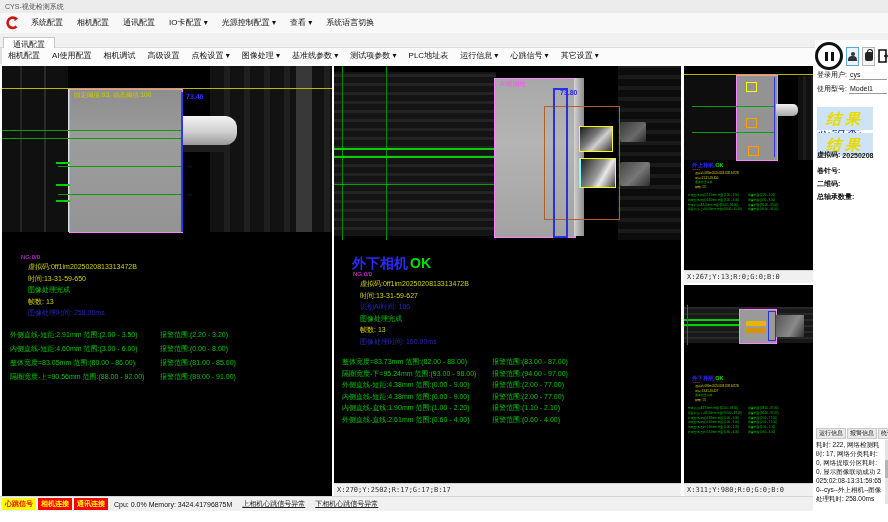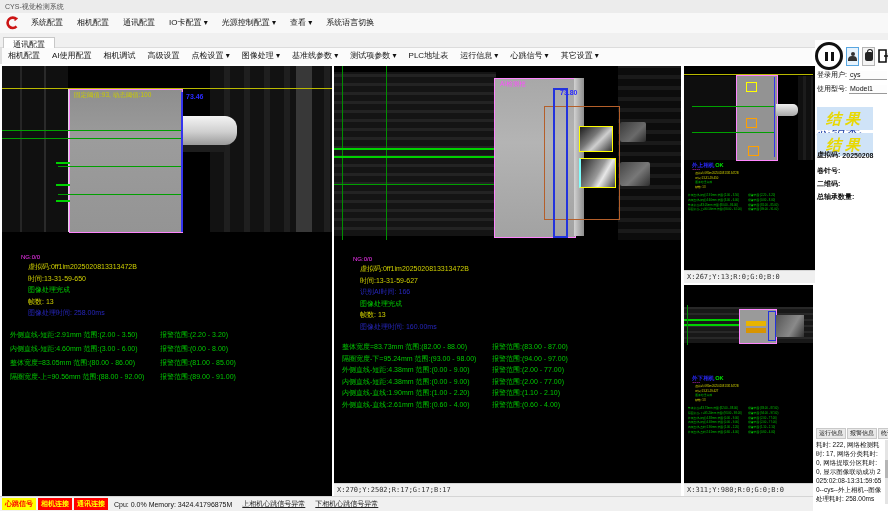--- a/index.html
+++ b/index.html
@@ -13,21 +13,21 @@
   .menu-item{font-size:8px;color:#111;padding:0 7px;line-height:20px;cursor:default;white-space:nowrap;}
   .tabrow{position:absolute;left:0;top:33px;width:888px;height:15px;background:#f0f0f0;border-bottom:1px solid #dcdcdc;box-sizing:border-box;}
   .tab{display:inline-block;margin-left:3px;margin-top:1px;padding:0 9px;font-size:8px;line-height:13px;background:#ffffff;border:1px solid #c8c8c8;border-bottom:none;color:#111;}
   .toolbar{position:absolute;left:0;top:48px;width:812px;height:16px;background:#fbfbfb;display:flex;align-items:center;border-left:2px solid #e0e0e0;box-sizing:border-box;}
   .tool-item{font-size:8px;color:#111;padding:0 6px;line-height:16px;white-space:nowrap;cursor:default;}
 
   
   .cam-view{position:absolute;background:#000;overflow:hidden;}
   #cam-left{left:2px;top:66px;width:330px;height:430px;}
   #cam-right{left:334px;top:66px;width:347px;height:430px;}
-  #thumb-top{left:684px;top:66px;width:129px;height:217px;padding-left:24px;}
+  #thumb-top{left:684px;top:66px;width:129px;height:217px;}
   #thumb-bottom{left:684px;top:285px;width:129px;height:211px;}
   .coord-bar{position:absolute;left:0;right:0;bottom:0;height:13px;background:#f0f0f0;color:#333;font-size:7px;font-family:"DejaVu Sans Mono","Liberation Mono",monospace;line-height:13px;padding-left:3px;border-top:1px solid #d5d5d5;box-sizing:border-box;}
 
   .scene{position:absolute;left:0;top:0;right:0;}
   .scene div,.scene span{position:absolute;}
   #scene-left{height:166px;}
   #scene-right{height:174px;}
   #scene-t1{height:100px;}
   #scene-t2{height:70px;}
 
@@ -217,20 +217,21 @@
     <span class="lbl-m" style="left:166px;top:14px;">AI检测框</span>
     <div style="left:240px;top:12px;width:10px;height:158px;background:linear-gradient(90deg,#d2d2d2,#8d8d8d);"></div>
     <div class="roi-brown" style="left:210px;top:40px;width:74px;height:112px;"></div>
     <div class="roi-blue" style="left:219px;top:22px;width:11px;height:146px;"></div>
     <span class="lbl-b" style="left:226px;top:23px;">73.80</span>
     <div class="roi-yellow" style="left:245px;top:60px;width:32px;height:24px;background:linear-gradient(135deg,#1c1c1c,#777 40%,#cfcfcf 60%,#333);border-width:1.5px;"></div>
     <div class="roi-yellow" style="left:245px;top:92px;width:34px;height:28px;background:linear-gradient(120deg,#222,#999 50%,#e8e8e8 65%,#444);border-width:1.5px;border-left:2px solid #7fffff;"></div>
   </div>
 
   <div class="cam-overlay">
+    <div class="cam-title"><span class="t">外下相机</span><span class="ok">OK</span></div>
     <div class="ng">NG:0/0</div>
     <div class="row-y">虚拟码:0ff1im2025020813313472B</div>
     <div class="row-y">时间:13-31-59-627</div>
     <div class="row-b">识别AI时间: 166</div>
     <div class="row-g">图像处理完成</div>
     <div class="row-y">帧数: 13</div>
     <div class="row-b">图像处理时间: 160.00ms</div>
     <div class="meas">
 
     <div class="meas-row">

